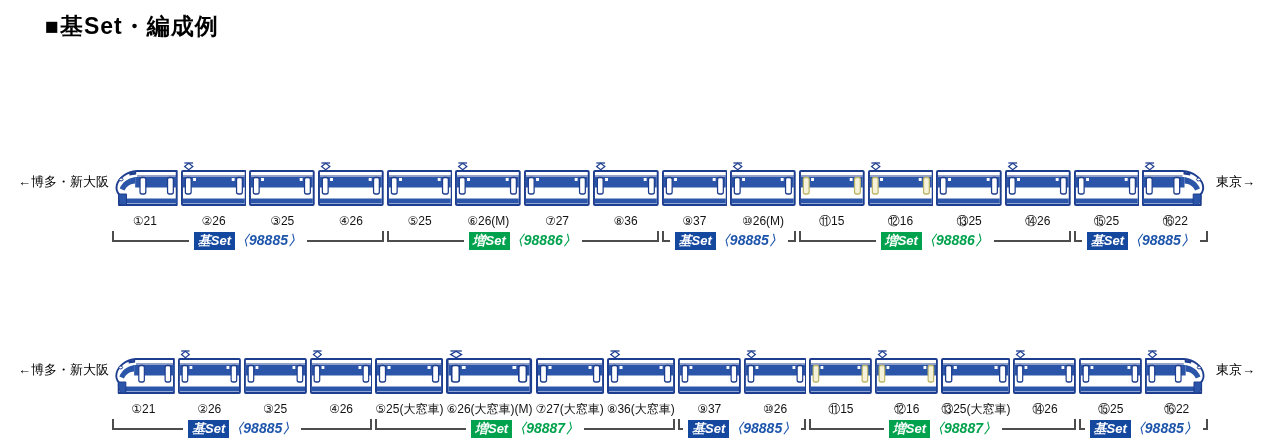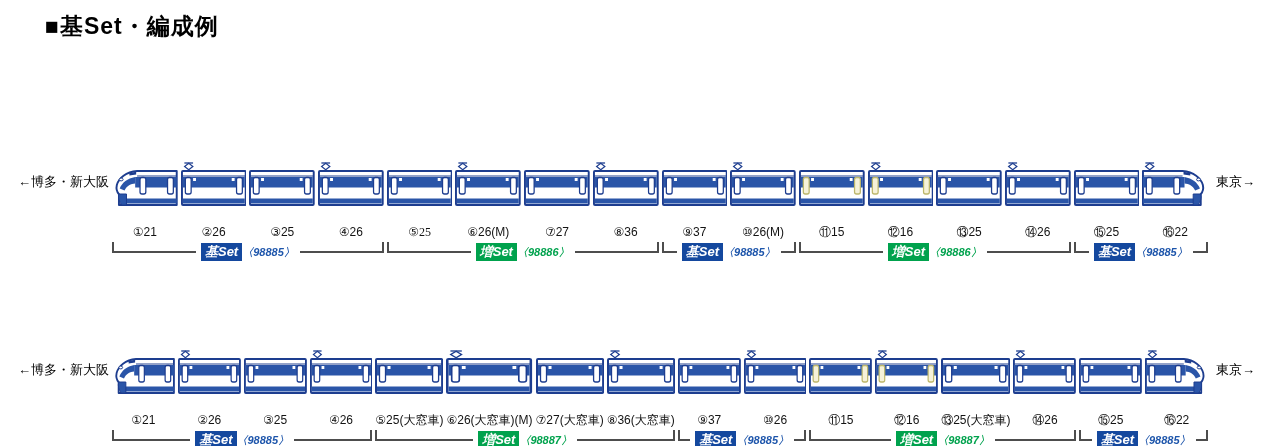--- a/index.html
+++ b/index.html
@@ -25,40 +25,40 @@
     display:grid;
     grid-template-columns:repeat(16,1fr);
     column-gap:3px;
     width:1096px;
     margin-left:112px;
   }
   .car{grid-row:1;}
   .car svg{display:block;width:100%;height:46px;}
   .car-label{
     grid-row:2;justify-self:center;
-    margin-top:19px;font-size:12px;line-height:14px;
+    margin-top:8px;font-size:12px;line-height:14px;
     white-space:nowrap;color:#131313;
   }
   .set-bracket{grid-row:3;position:relative;height:22px;margin-top:2px;font-style:italic;}
   .set-bracket .tick{position:absolute;top:1px;width:2px;height:10px;background:#4d4d4d;}
   .set-bracket .tick-l{left:0;}
   .set-bracket .tick-r{right:0;}
   .set-line{
     position:absolute;left:0;right:0;top:0;bottom:0;
     display:flex;align-items:center;
   }
   .set-line .seg{flex:1;height:2px;background:#4d4d4d;}
   .set-label{
     display:flex;align-items:center;padding:0 5px;white-space:nowrap;
   }
   .set-badge{
     display:inline-block;padding:1px 4px;
     color:#fff;font-weight:bold;font-size:13px;line-height:16px;
   }
-  .set-number{font-size:11px;font-weight:bold;margin-left:0;}
+  .set-number{font-size:14px;font-weight:bold;margin-left:0;}
 </style>
 </head>
 <body>
 
 <h1 class="page-title">■基Set・編成例</h1>
 
 <div id="formations">
     <section class="formation">
       <div class="dir-label dir-left">←博多・新大阪</div>
       <div class="dir-label dir-right">東京→</div>
@@ -126,21 +126,21 @@
             <rect x="1" y="11" width="66" height="34" rx="1" fill="#fff" stroke="#1d3d8f" stroke-width="2"></rect>
             <line x1="1" y1="16" x2="67" y2="16" stroke="#1d3d8f" stroke-width="1"></line>
             <rect x="2" y="17" width="64" height="10.5" fill="#2a55a8"></rect>
             <rect x="2" y="38.5" width="64" height="5" fill="#2a55a8"></rect>
             <rect x="12.5" y="18" width="3" height="3" fill="#fff"></rect>
             <rect x="52.5" y="18" width="3" height="3" fill="#fff"></rect>
             <rect x="4.5" y="17.5" width="6" height="16.5" rx="2" fill="#fff" stroke="#1d3d8f" stroke-width="1.3"></rect>
             <rect x="57.5" y="17.5" width="6" height="16.5" rx="2" fill="#fff" stroke="#1d3d8f" stroke-width="1.3"></rect>
           </svg>
         </div>
-        <div class="car-label" style="grid-column: 5; font-family: Liberation Serif, serif;">⑤25</div>
+        <div class="car-label" style="grid-column: 5;">⑤25</div>
         <div class="car" style="grid-column: 6;">
           <svg viewBox="0 0 68 46" preserveAspectRatio="none" xmlns="http://www.w3.org/2000/svg">
             <line x1="3.5" y1="3" x2="12.5" y2="3" stroke="#1d3d8f" stroke-width="1.3"></line>
             <path d="M8 9.8 L12.3 6.4 L8 3.2 L3.7 6.4 Z" fill="#fff" stroke="#1d3d8f" stroke-width="1.2"></path>
             <rect x="1" y="11" width="66" height="34" rx="1" fill="#fff" stroke="#1d3d8f" stroke-width="2"></rect>
             <line x1="1" y1="16" x2="67" y2="16" stroke="#1d3d8f" stroke-width="1"></line>
             <rect x="2" y="17" width="64" height="10.5" fill="#2a55a8"></rect>
             <rect x="2" y="38.5" width="64" height="5" fill="#2a55a8"></rect>
             <rect x="12.5" y="18" width="3" height="3" fill="#fff"></rect>
             <rect x="52.5" y="18" width="3" height="3" fill="#fff"></rect>

